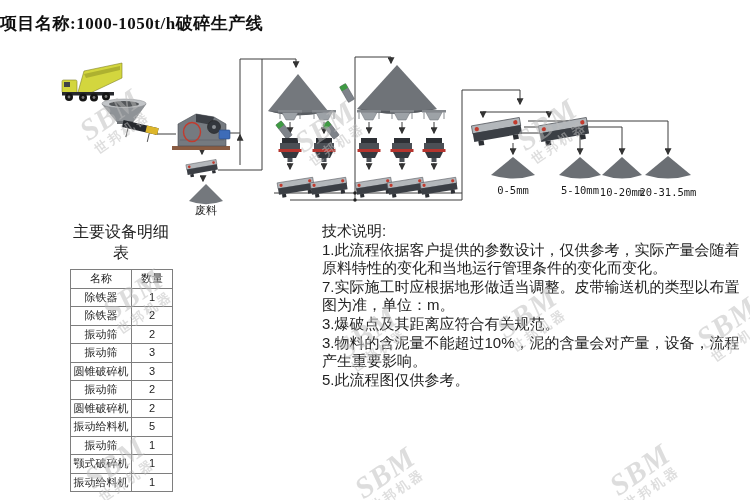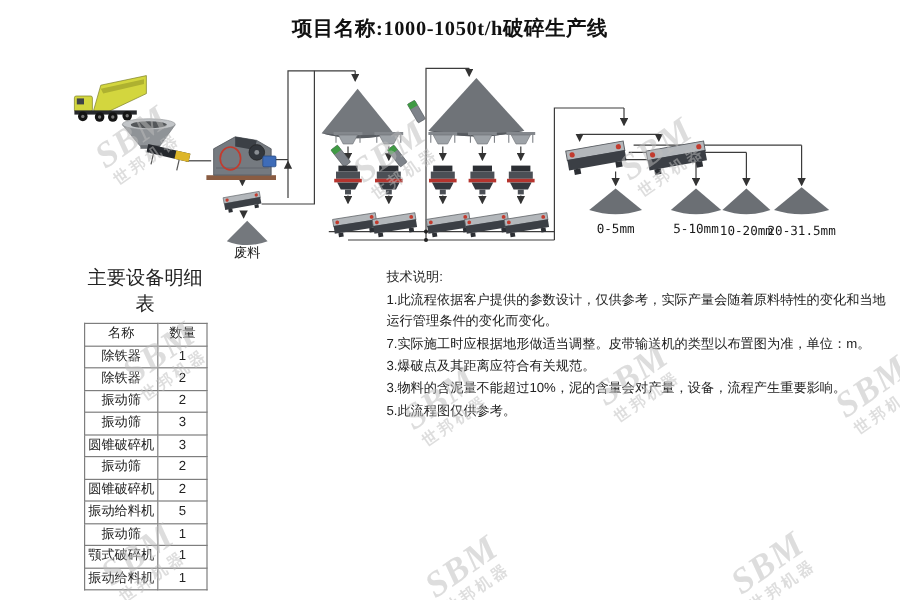--- a/index.html
+++ b/index.html
@@ -1,35 +1,35 @@
 <!DOCTYPE html>
 <html><head>
 <meta charset="utf-8">
 <style>
   html,body{margin:0;padding:0;background:#e8e8e8;}
   .page{position:relative;width:750px;height:500px;background:#ffffff;overflow:hidden;
         font-family:"Liberation Sans","DejaVu Sans",sans-serif;color:#222;}
-  .title{position:absolute;left:0;top:12px;width:750px;text-align:center;
+  .title{position:absolute;left:0;top:12px;width:750px;
          font-family:"Liberation Serif","DejaVu Serif",serif;
          font-weight:bold;font-size:17px;letter-spacing:.5px;color:#111;}
   .diagram-svg{position:absolute;left:0;top:0;width:750px;height:500px;}
   
   .wm{position:absolute;width:120px;text-align:center;transform:rotate(-35deg);
       color:#bdbdbd;opacity:.5;pointer-events:none;z-index:5;}
   .wm .logo{display:block;font:italic bold 30px "Liberation Serif",serif;letter-spacing:1px;line-height:26px;}
   .wm .txt{display:block;font:bold 13px "Liberation Sans",sans-serif;letter-spacing:3px;}
   
   .tblwrap{position:absolute;left:70px;top:222px;width:102px;z-index:2;}
   .tblcap{width:102px;text-align:center;font-size:16px;margin-bottom:5px;color:#222;}
   table.eq{border-collapse:collapse;width:102px;table-layout:fixed;}
   table.eq td,table.eq th{border:1px solid #7e7e7e;font-size:11px;font-weight:normal;
       text-align:center;height:17.5px;padding:0;line-height:17.5px;color:#222;}
   table.eq .c1{width:60px;} table.eq .c2{width:40px;}
   
-  .notes{position:absolute;left:322px;top:222px;width:418px;font-size:11px;
+  .notes{position:absolute;left:322px;top:222px;width:418px;font-size:15px;
          line-height:18.6px;z-index:2;}
   .notes p{margin:0;}
   text.lbl{font-family:"DejaVu Sans Mono","Liberation Mono",monospace;font-size:10.5px;fill:#1a1a1a;}
   text.cjk{font-family:"Liberation Sans",sans-serif;font-size:11px;fill:#1a1a1a;}
 </style>
 </head>
 <body>
 
 <div class="page">
 

